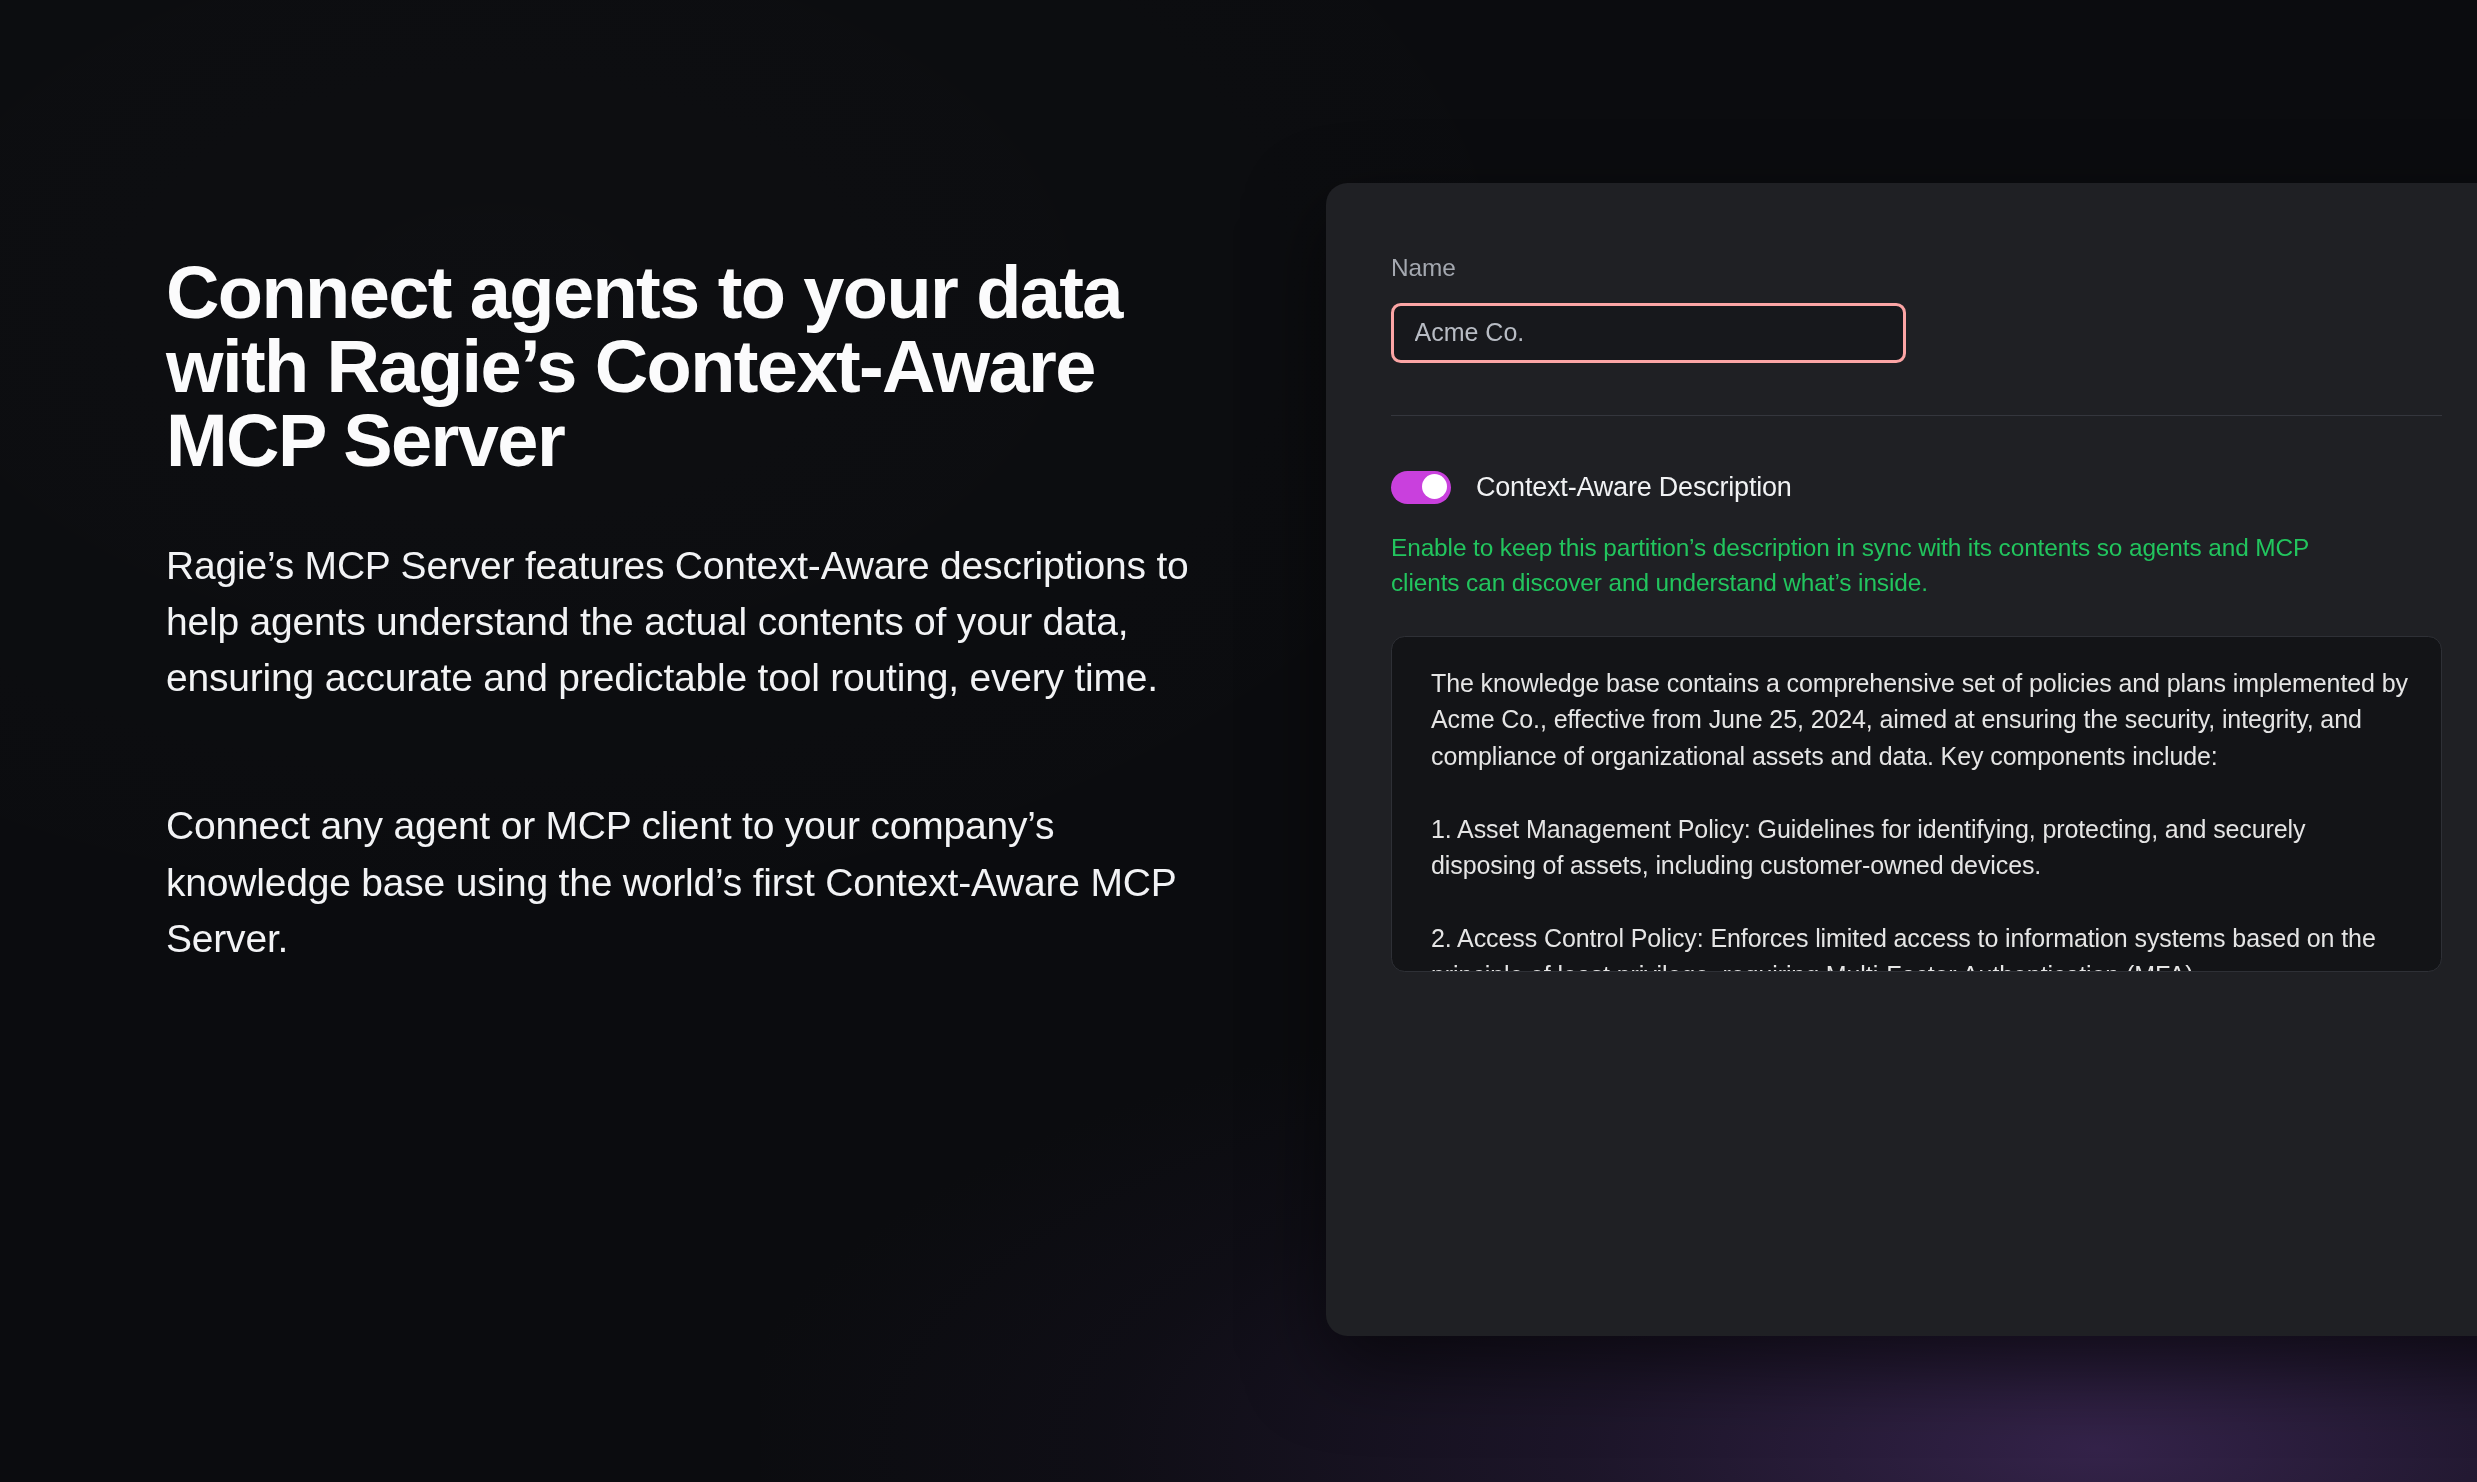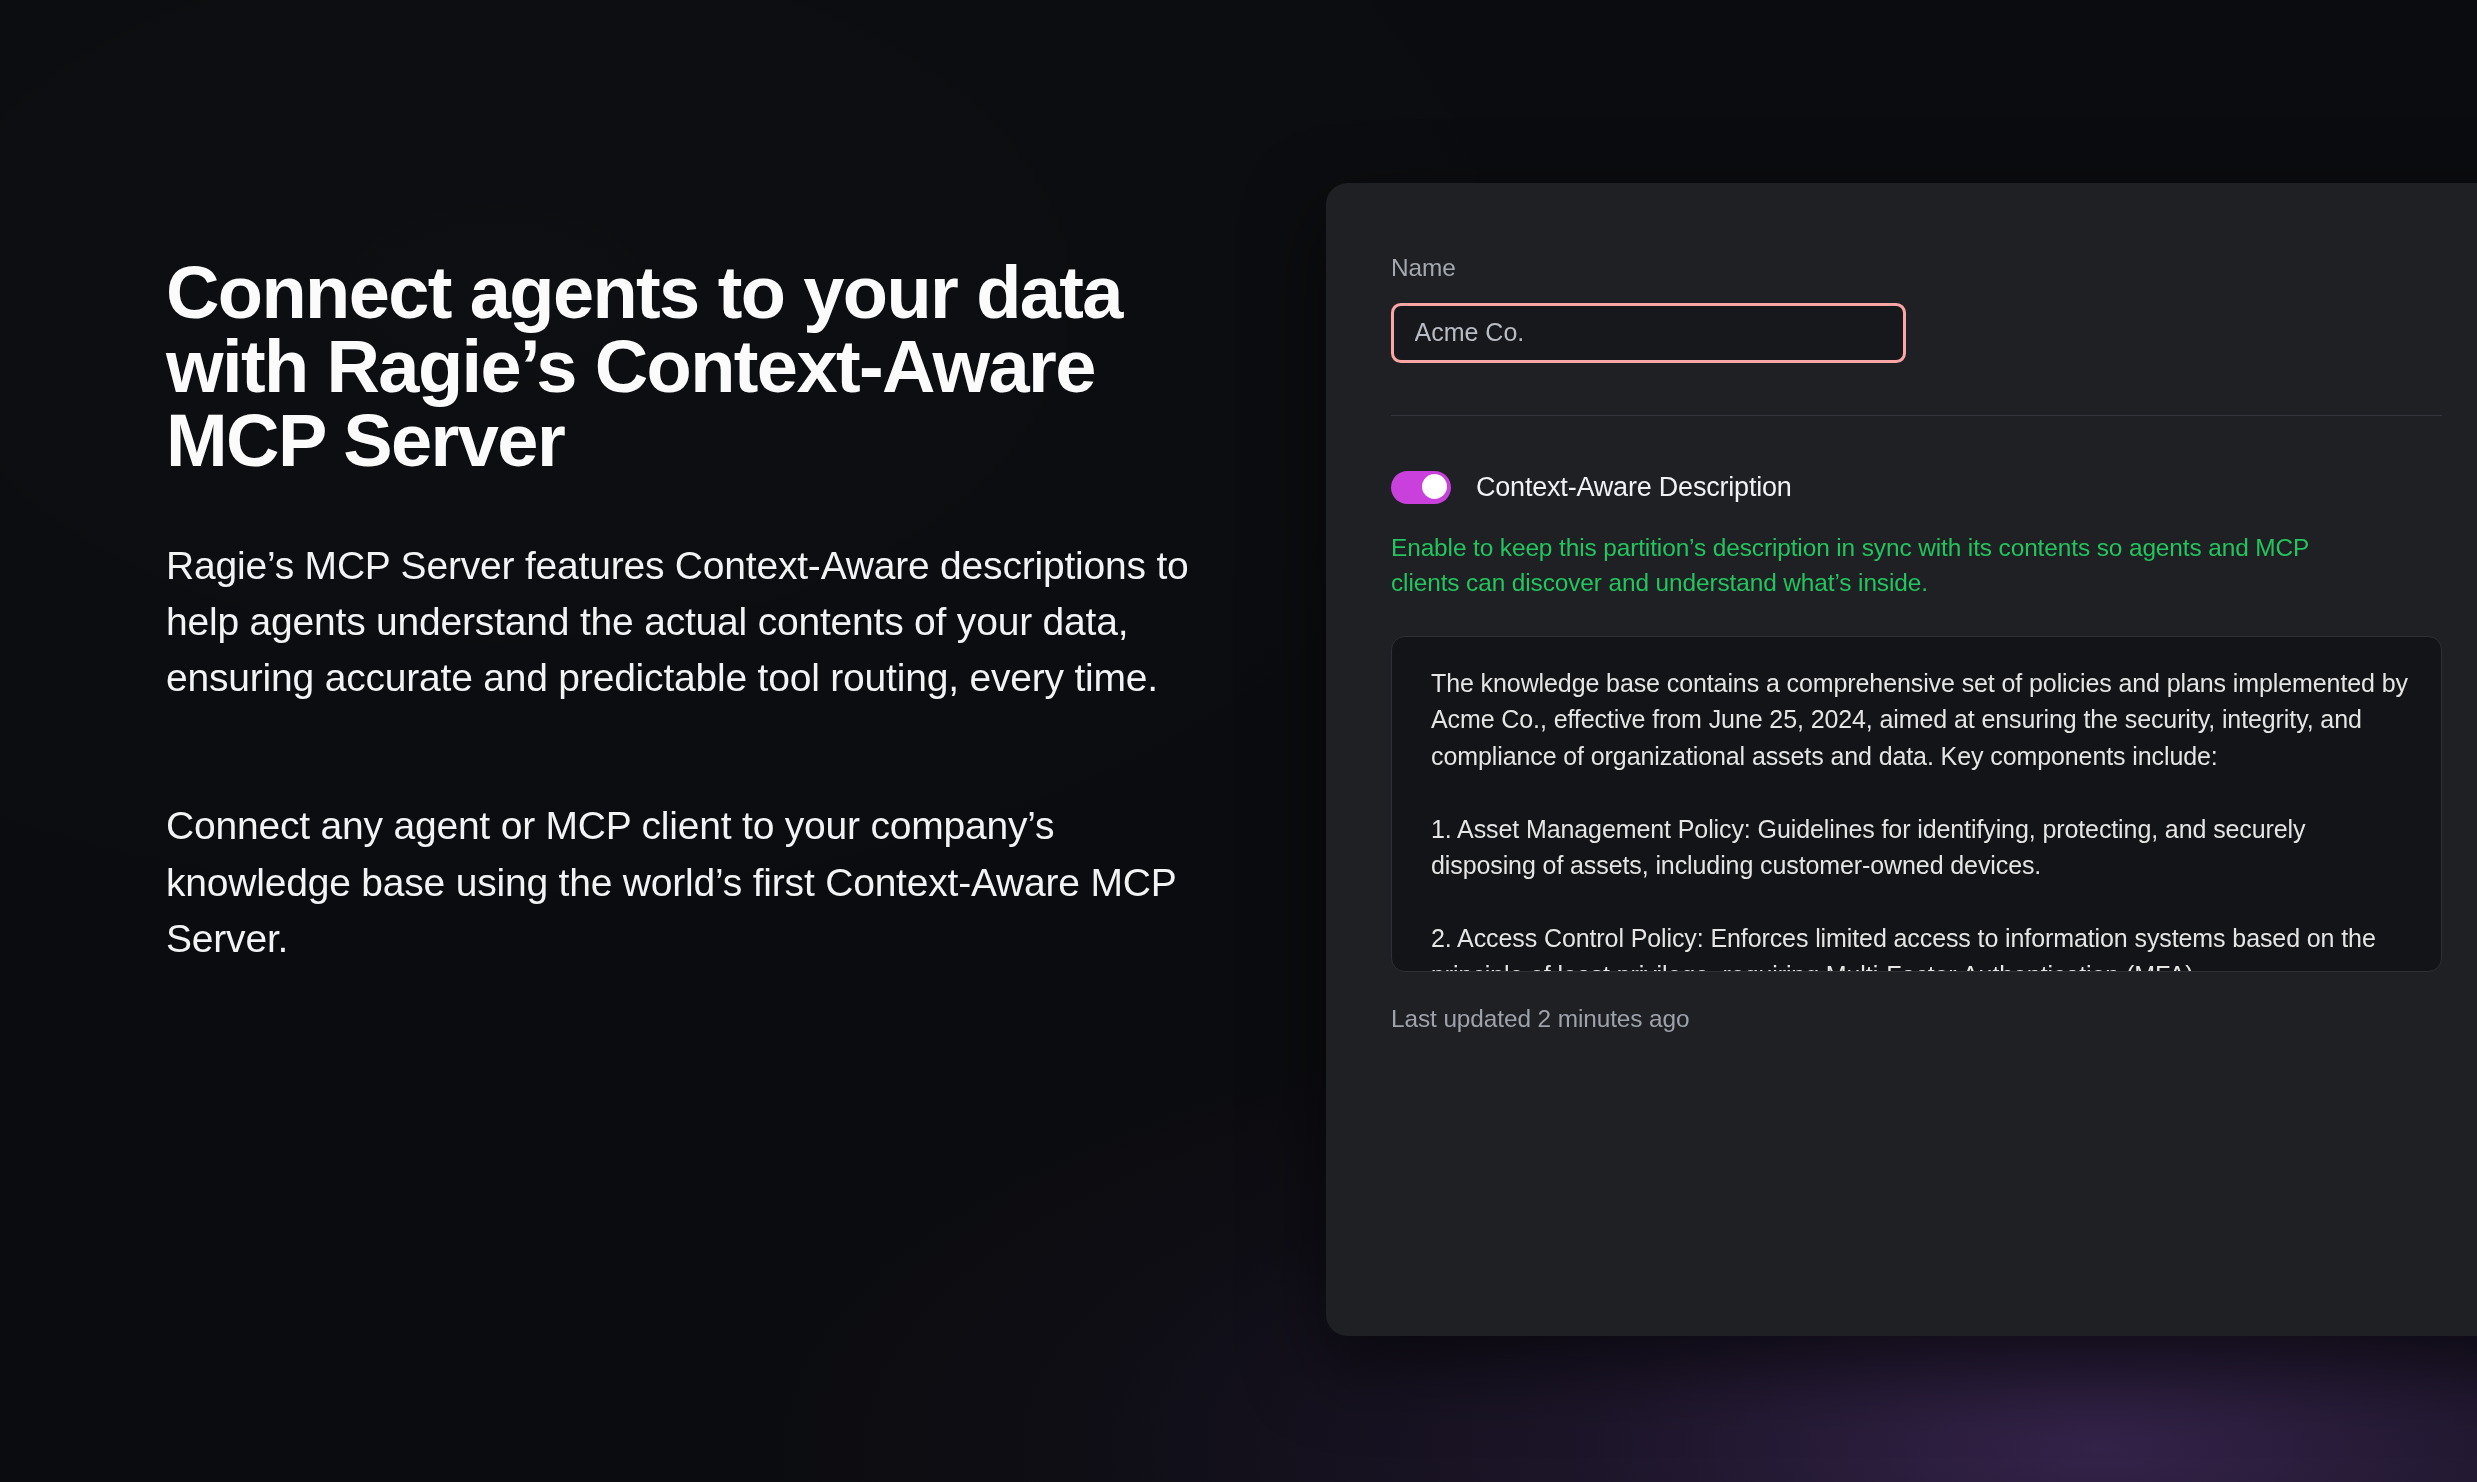--- a/index.html
+++ b/index.html
@@ -223,17 +223,16 @@
     <p id="toggle-help">Enable to keep this partition’s description in sync with its contents so agents and MCP clients can discover and understand what’s inside.</p>
 
     <div id="description-box">
       <div id="description-text">The knowledge base contains a comprehensive set of policies and plans implemented by Acme Co., effective from June 25, 2024, aimed at ensuring the security, integrity, and compliance of organizational assets and data. Key components include:
 
 1. Asset Management Policy: Guidelines for identifying, protecting, and securely disposing of assets, including customer-owned devices.
 
 2. Access Control Policy: Enforces limited access to information systems based on the principle of least privilege, requiring Multi-Factor Authentication (MFA)</div>
     </div>
 
-    <div id="last-updated">Last updated 2 minutes ago</div>
 
   </div>
 </section>
 
 
 </body></html>

